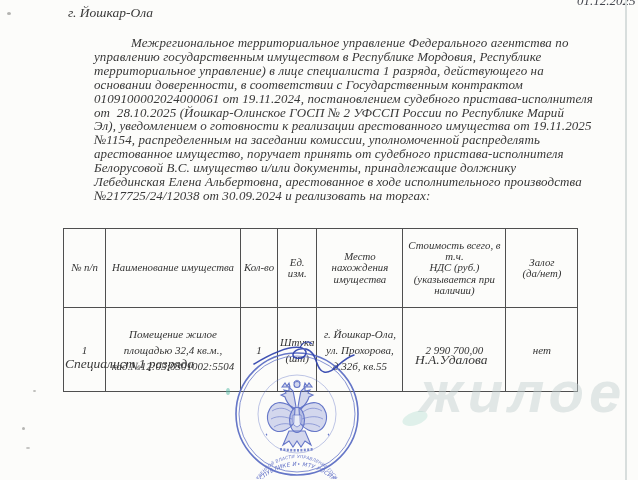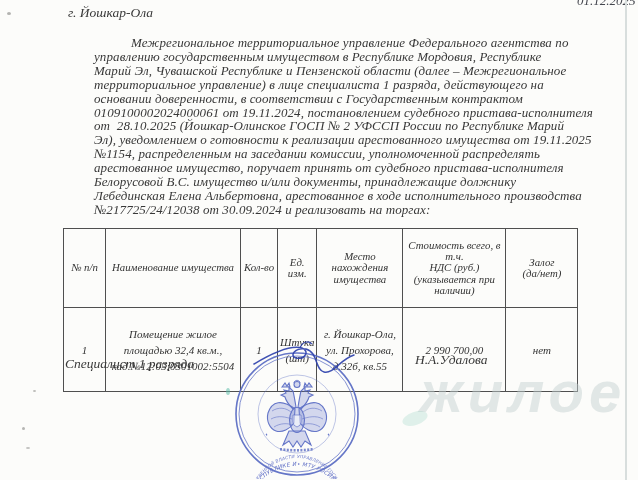--- a/index.html
+++ b/index.html
@@ -59,21 +59,20 @@
 <body>
 
 <div class="page">
 
   <div class="city">г. Йошкар-Ола</div>
   <div class="date">01.12.2025</div>
 
   <div class="para">
     <div class="ln indent">Межрегиональное территориальное управление Федерального агентства по</div>
     <div class="ln">управлению государственным имуществом в Республике Мордовия, Республике</div>
-    <div class="ln">Марий Эл, Чувашской Республике и Пензенской области (далее – Межрегиональное</div>
     <div class="ln">территориальное управление) в лице специалиста 1 разряда, действующего на</div>
     <div class="ln">основании доверенности, в соответствии с Государственным контрактом</div>
     <div class="ln">0109100002024000061 от 19.11.2024, постановлением судебного пристава-исполнителя</div>
     <div class="ln">от  28.10.2025 (Йошкар-Олинское ГОСП № 2 УФССП России по Республике Марий</div>
     <div class="ln">Эл), уведомлением о готовности к реализации арестованного имущества от 19.11.2025</div>
     <div class="ln">№1154, распределенным на заседании комиссии, уполномоченной распределять</div>
     <div class="ln">арестованное имущество, поручает принять от судебного пристава-исполнителя</div>
     <div class="ln">Белорусовой В.С. имущество и/или документы, принадлежащие должнику</div>
     <div class="ln">Лебединская Елена Альбертовна, арестованное в ходе исполнительного производства</div>
     <div class="ln">№217725/24/12038 от 30.09.2024 и реализовать на торгах:</div>

